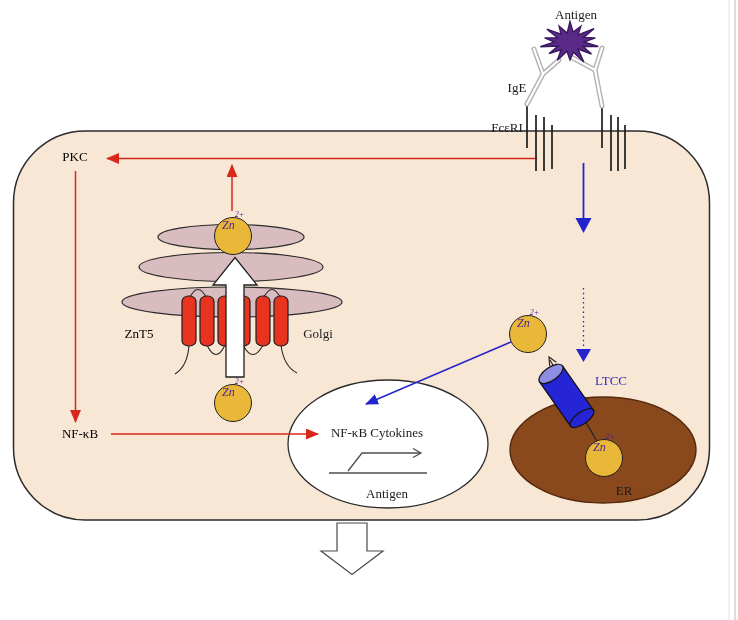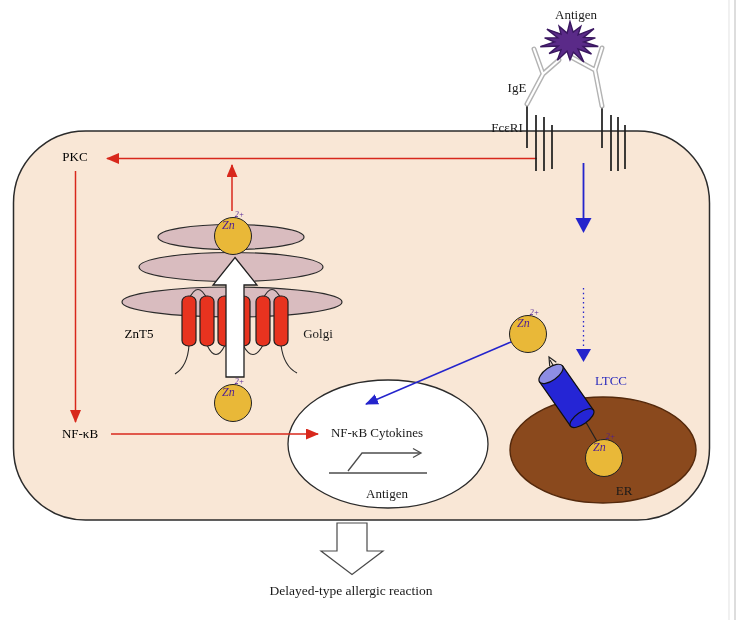--- a/index.html
+++ b/index.html
@@ -140,21 +140,20 @@
   <div class="lbl" style="left:318px;top:334px;">Golgi</div>
   <div class="lbl red" style="left:80px;top:434px;">NF-κB</div>
 
 
   <div class="lbl blue" style="left:611px;top:381px;">LTCC</div>
   <div class="lbl" style="left:624px;top:491px;">ER</div>
 
   <div class="lbl" style="left:377px;top:433px;">NF-κB Cytokines</div>
   <div class="lbl" style="left:387px;top:494px;">Antigen</div>
 
-  <div class="lbl big" style="left:351px;top:591px;">Delayed-type allergic reaction</div>
 
   <div class="zn" style="left:233px;top:236px;">
     <span>Zn</span>
       <sup>2+</sup>
   </div>
   <div class="zn" style="left:233px;top:403px;">
     <span>Zn</span>
       <sup>2+</sup>
   </div>
   <div class="zn" style="left:528px;top:334px;">

